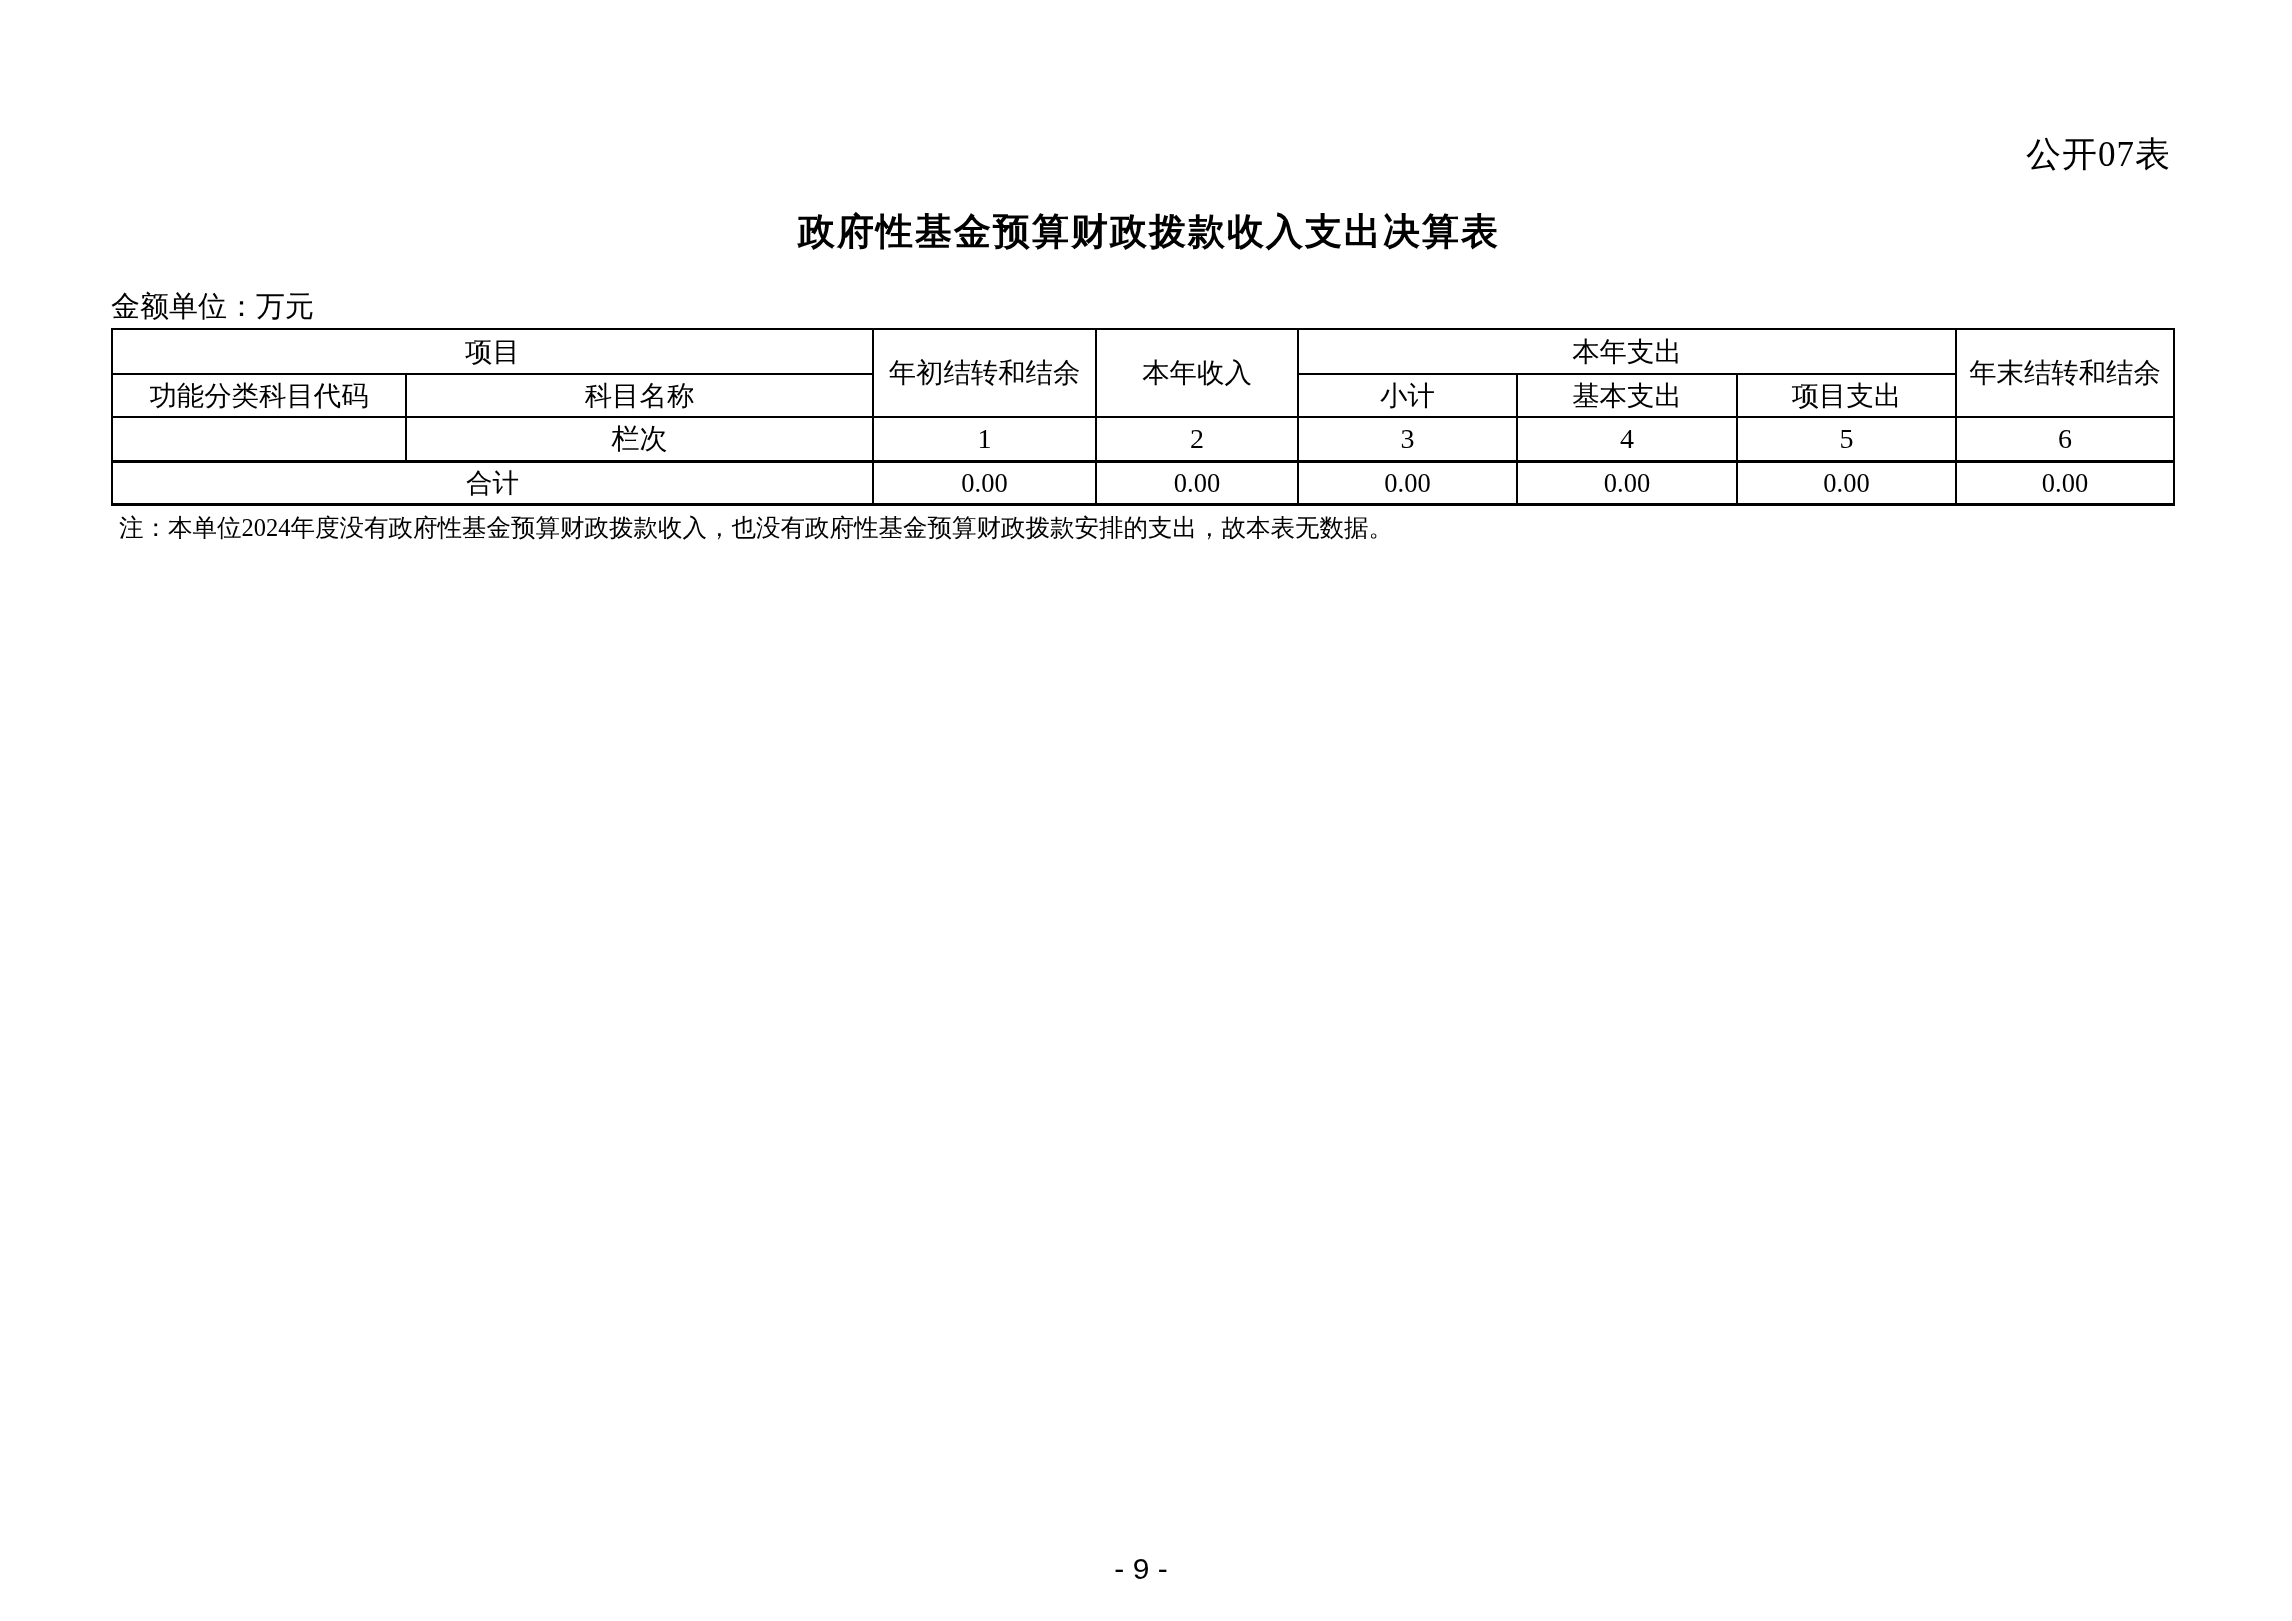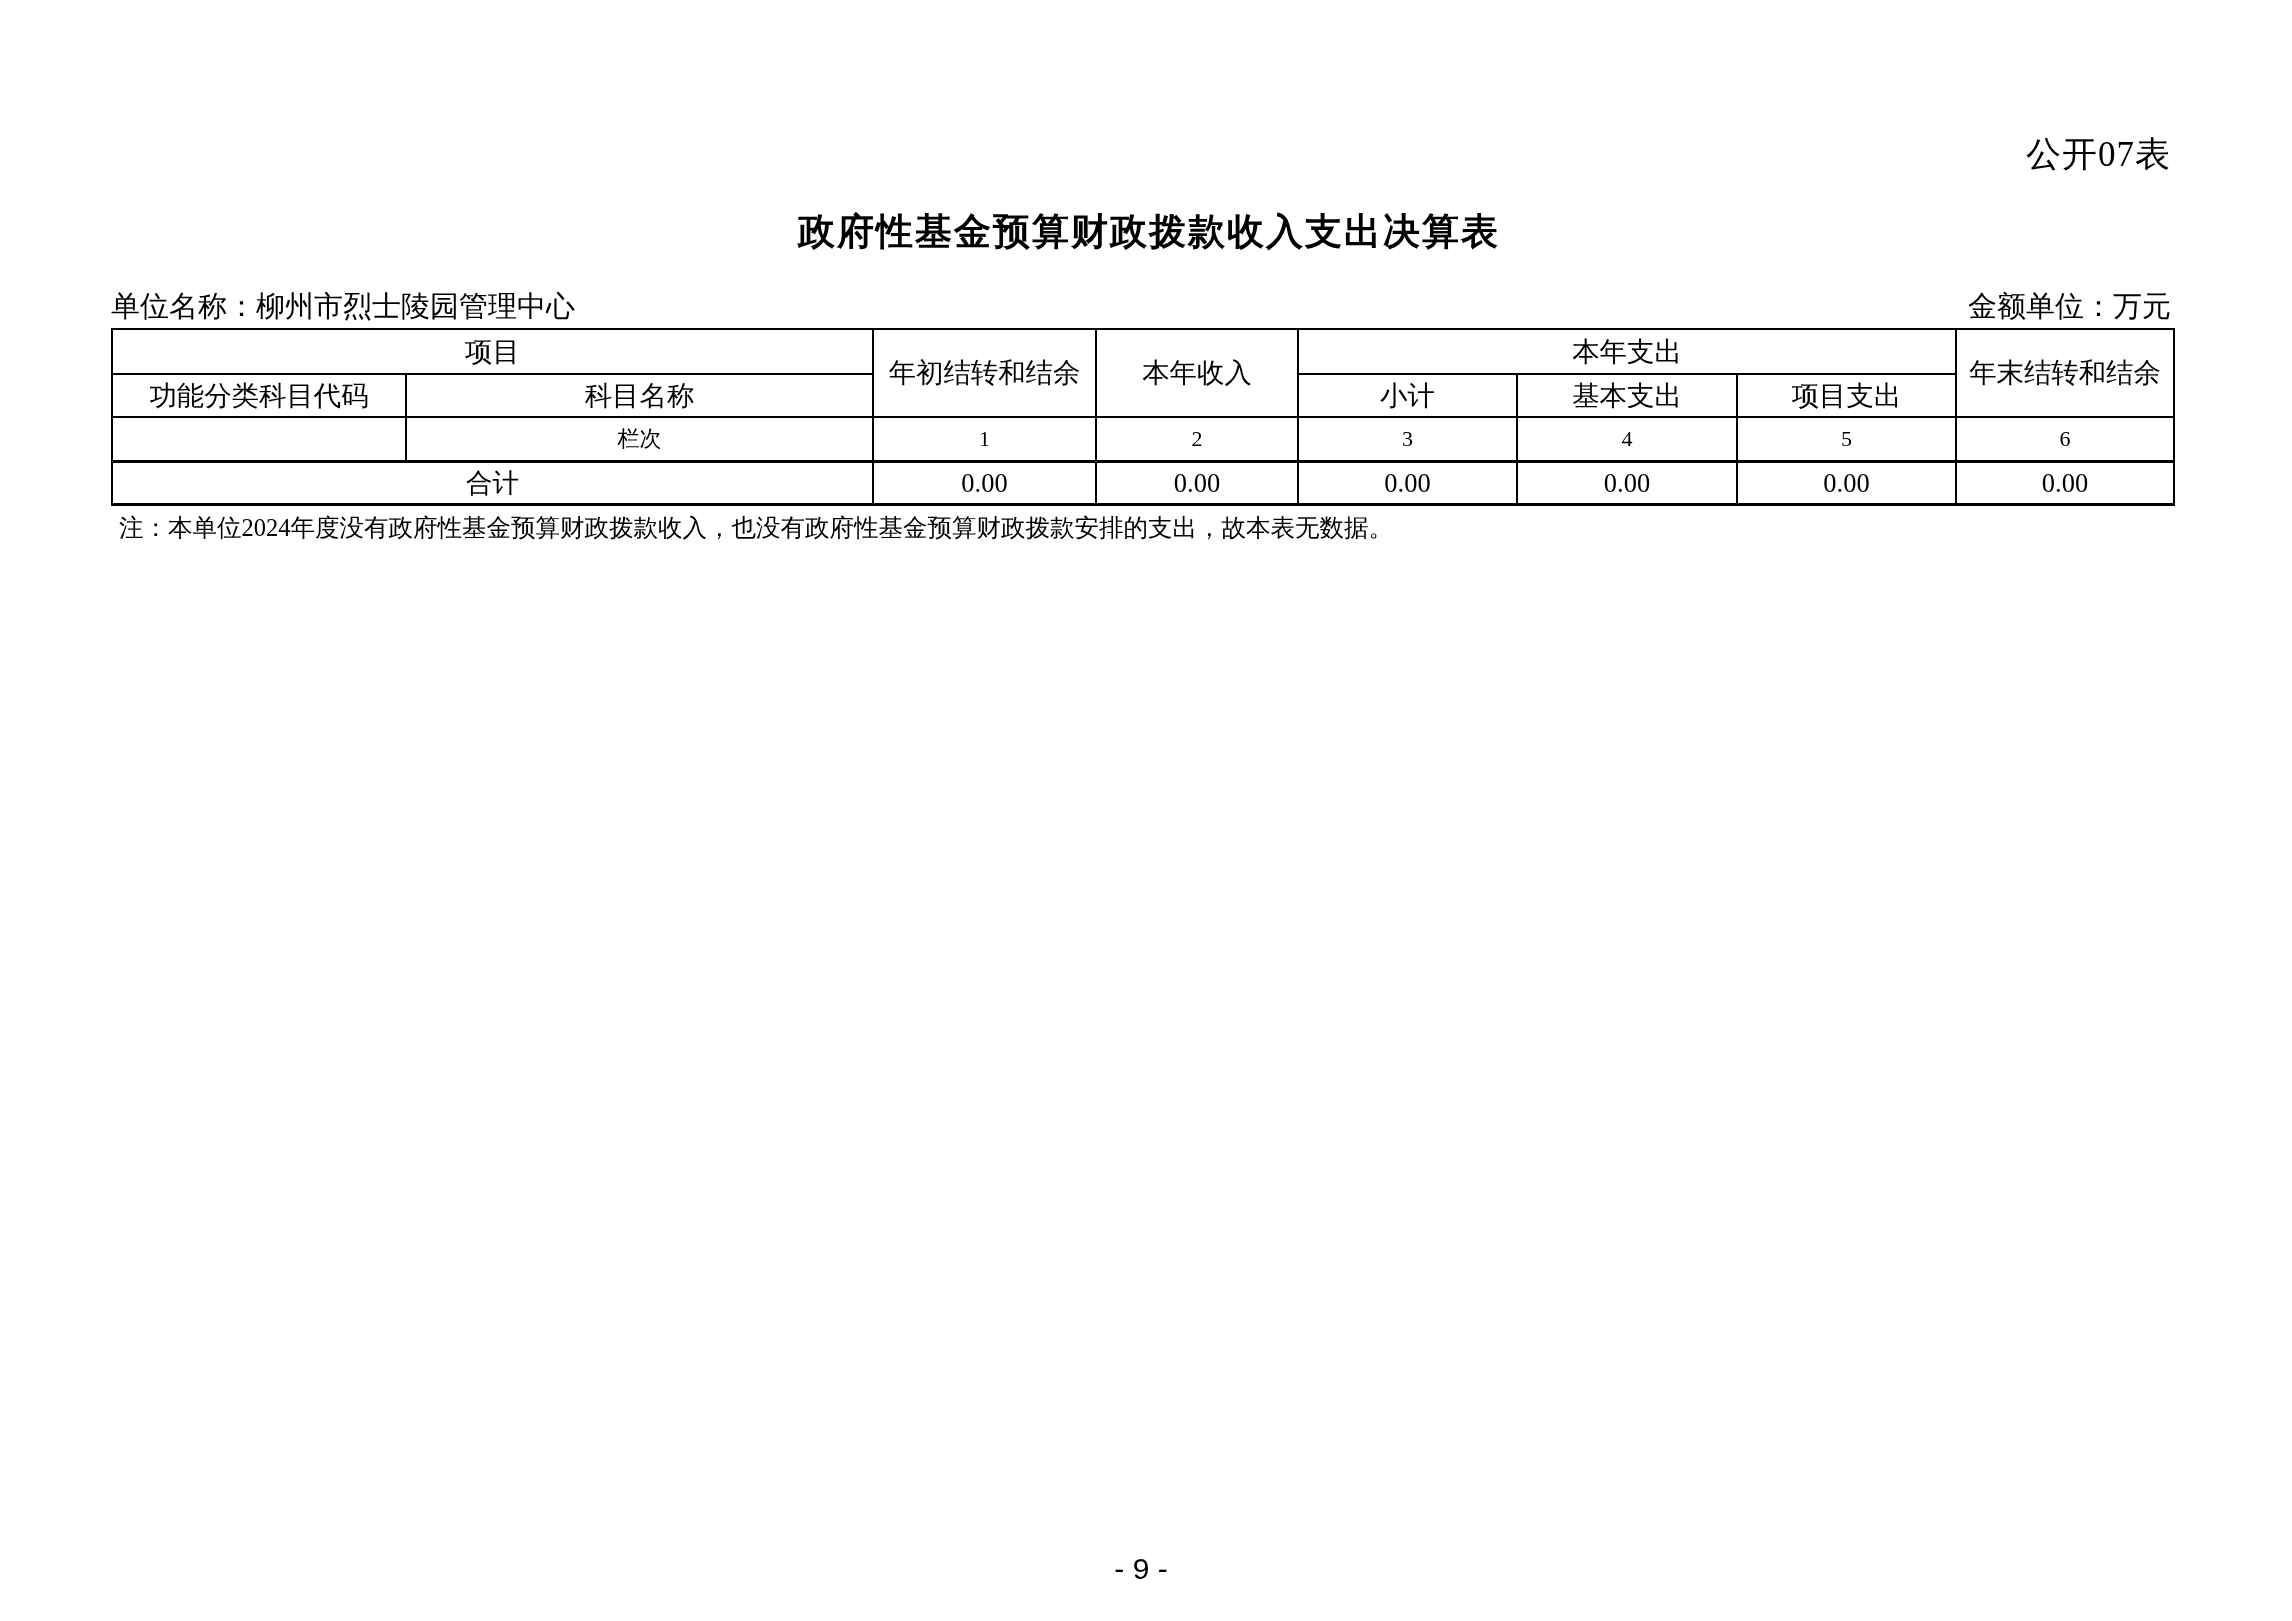--- a/index.html
+++ b/index.html
@@ -58,21 +58,21 @@
     border: 2px solid #000;
     text-align: center;
     vertical-align: middle;
     font-size: 27.4px;
     padding: 0;
     overflow: hidden;
     white-space: nowrap;
   }
   tr.row-head1 td { height: 43px; }
   tr.row-head2 td { height: 41px; }
-  tr.row-index td { height: 42px; font-size: 22px; margin-top: 48px; }
+  tr.row-index td { height: 42px; font-size: 28px; margin-top: 48px; }
   tr.row-total td { height: 40px; font-size: 26.5px; }
   tr.row-index td { border-bottom: 3.9px solid #000; }
   td.num-cell {
     text-align: right;
     padding-right: 4.9px;
     margin-left: 44px;
   }
   .note-line {
     position: absolute;
     top: 511px;
@@ -90,21 +90,20 @@
   }
 </style>
 </head>
 <body>
 
 <div class="corner-label">公开07表</div>
 
 <h1 class="doc-title">政府性基金预算财政拨款收入支出决算表</h1>
 
 <div class="meta-row">
-  <span>单位名称：柳州市烈士陵园管理中心</span>
   <span>金额单位：万元</span>
 </div>
 
 <table class="fund-table">
   <colgroup>
     <col style="width:294px">
     <col style="width:467px">
     <col style="width:223px">
     <col style="width:202px">
     <col style="width:219px">

